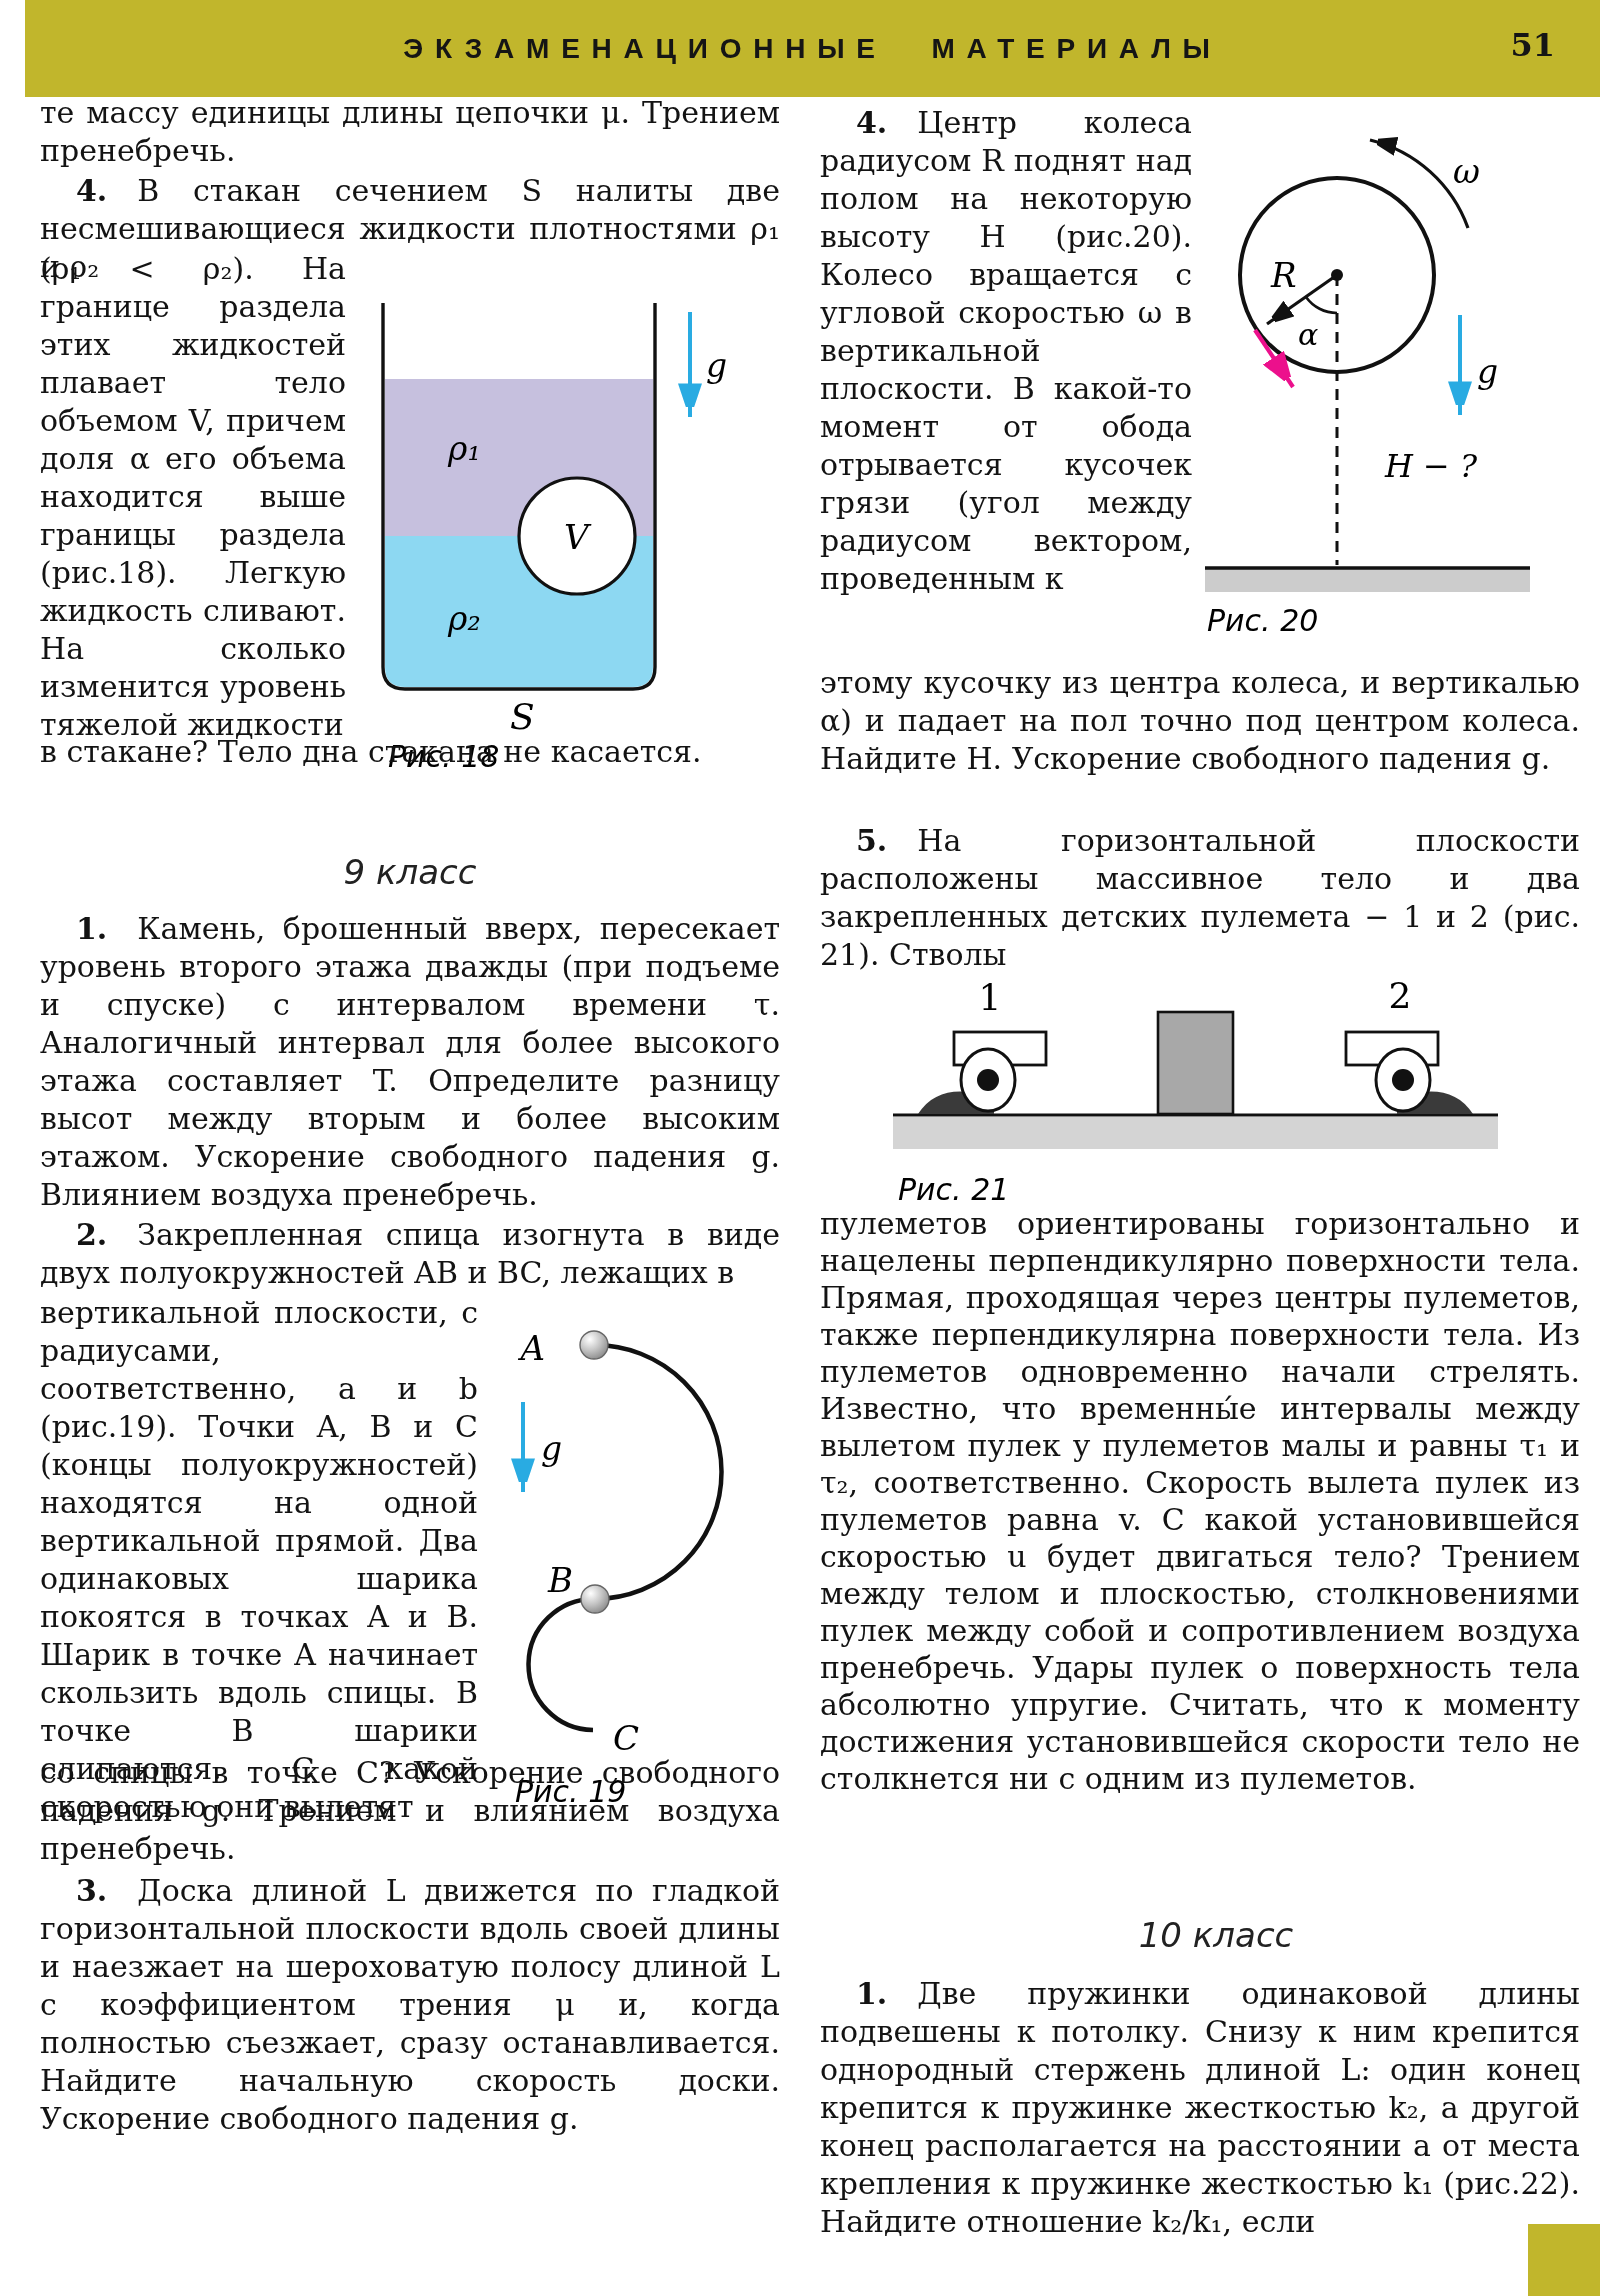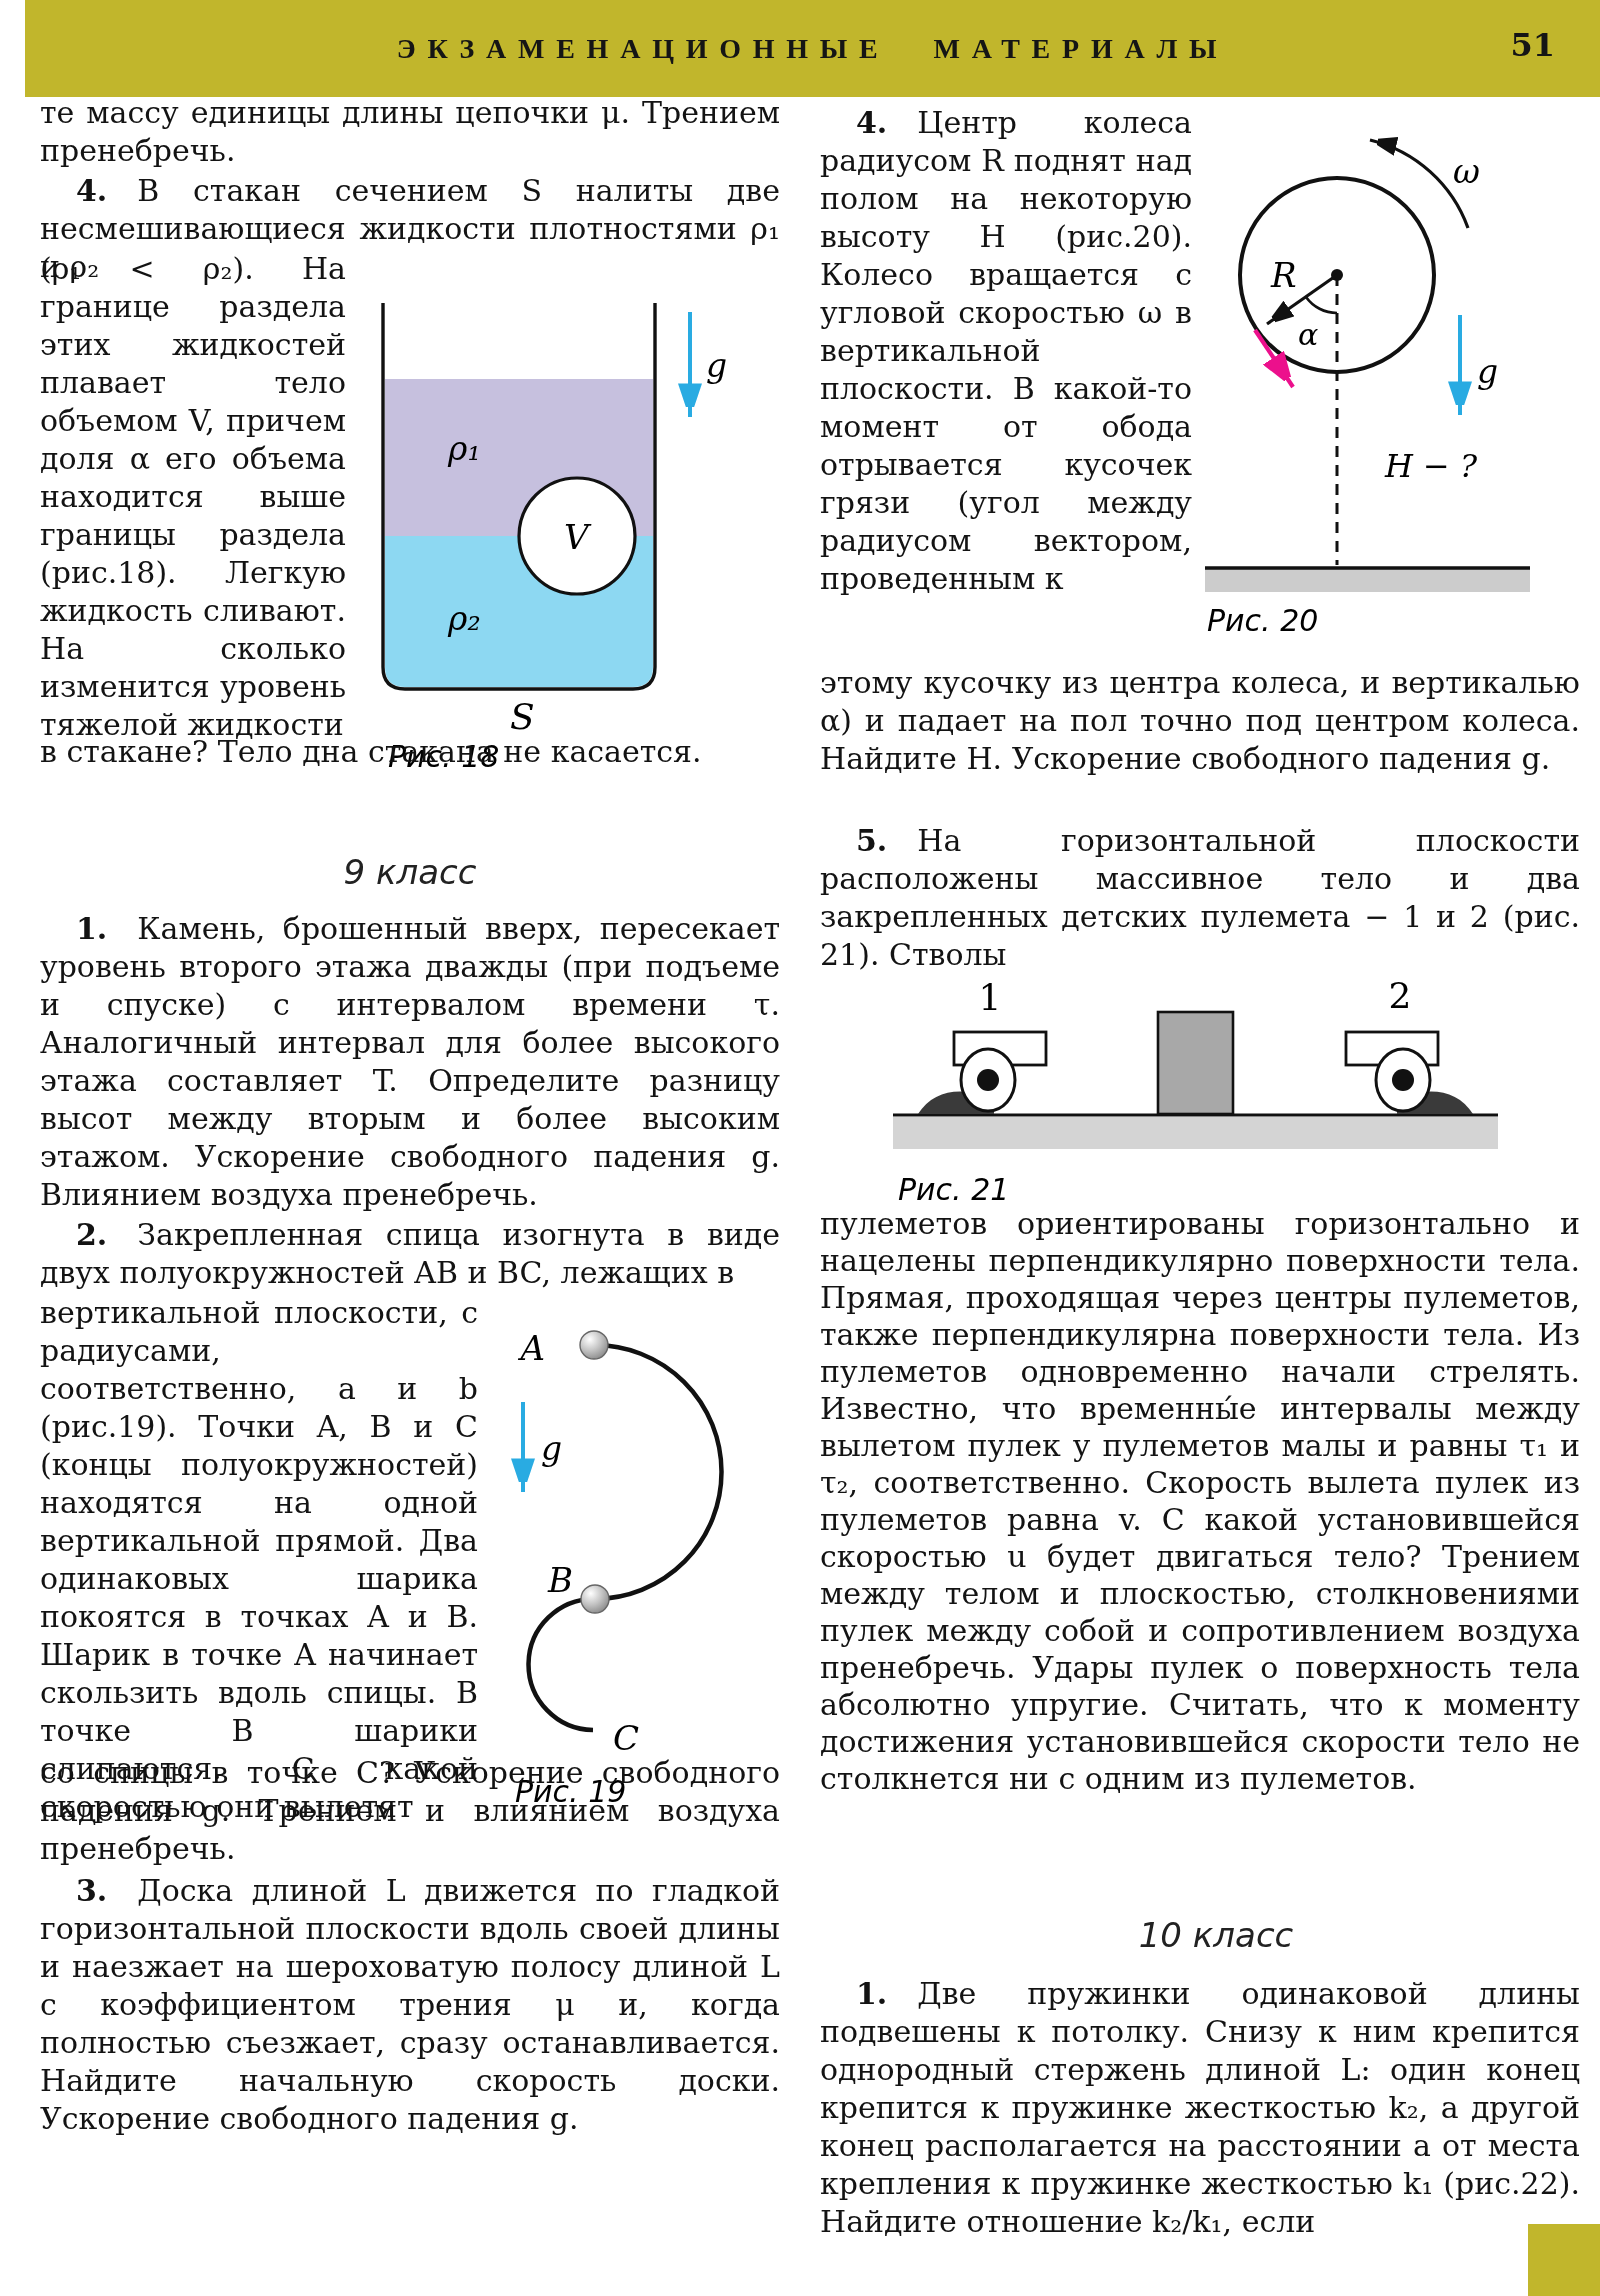--- a/index.html
+++ b/index.html
@@ -8,21 +8,21 @@
   .abs{position:absolute;}
   .par{margin:0;text-align:justify;font-size:30px;line-height:38px;}
   .lh37{line-height:37px;}
   .indent{text-indent:36px;}
   .num{font-weight:bold;}
   .section-head{font-family:"DejaVu Sans",sans-serif;font-style:italic;font-size:34px;
                 text-align:center;color:#222;}
   .header-bar{left:25px;top:0;width:1575px;height:97px;background:#c1b62c;}
   .header-title{position:absolute;left:0;top:0;width:100%;height:100%;
       display:flex;align-items:center;justify-content:center;
-      font-family:Liberation Serif, serif;font-weight:bold;font-size:28px;
+      font-family:Liberation Sans, sans-serif;font-weight:bold;font-size:28px;
       letter-spacing:0.42em;word-spacing:0.9em;color:#151515;}
   .page-num{position:absolute;right:45px;top:26px;font-weight:bold;font-size:32px;color:#151515;}
   .corner-square{left:1528px;top:2224px;width:72px;height:72px;background:#c1b62c;}
   svg text{font-family:"DejaVu Serif",serif;}
   .svgvar{font-style:italic;}
   .svgcap{font-family:"DejaVu Sans",sans-serif;font-style:italic;}
 </style>
 </head>
 <body>
 

